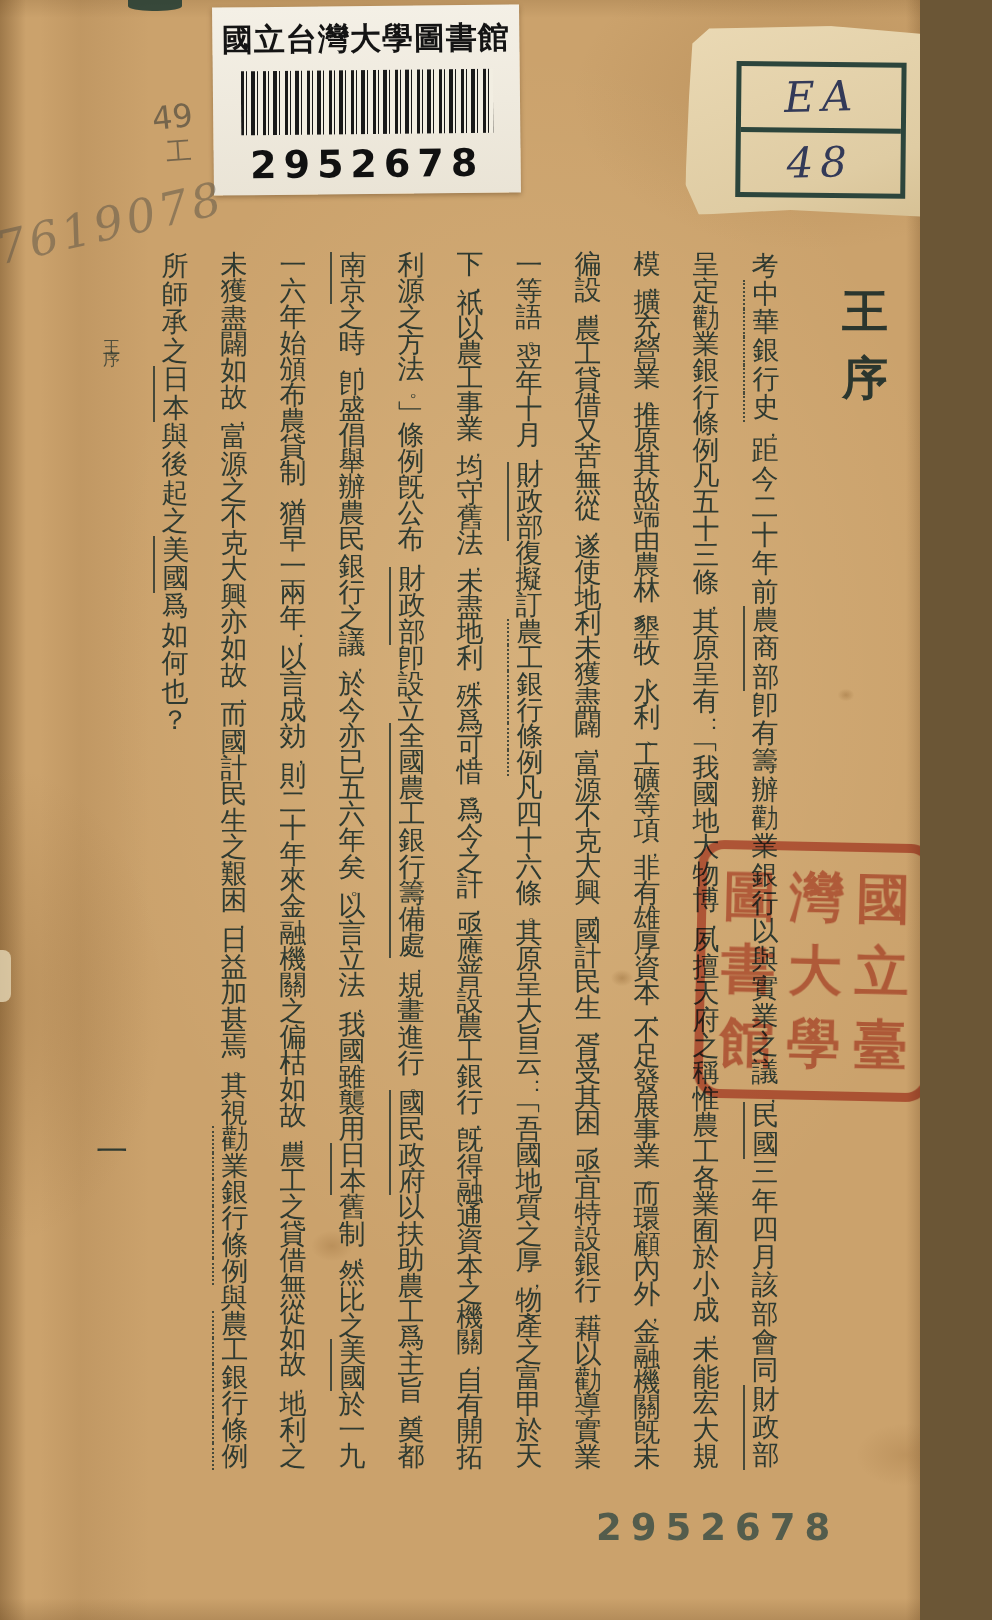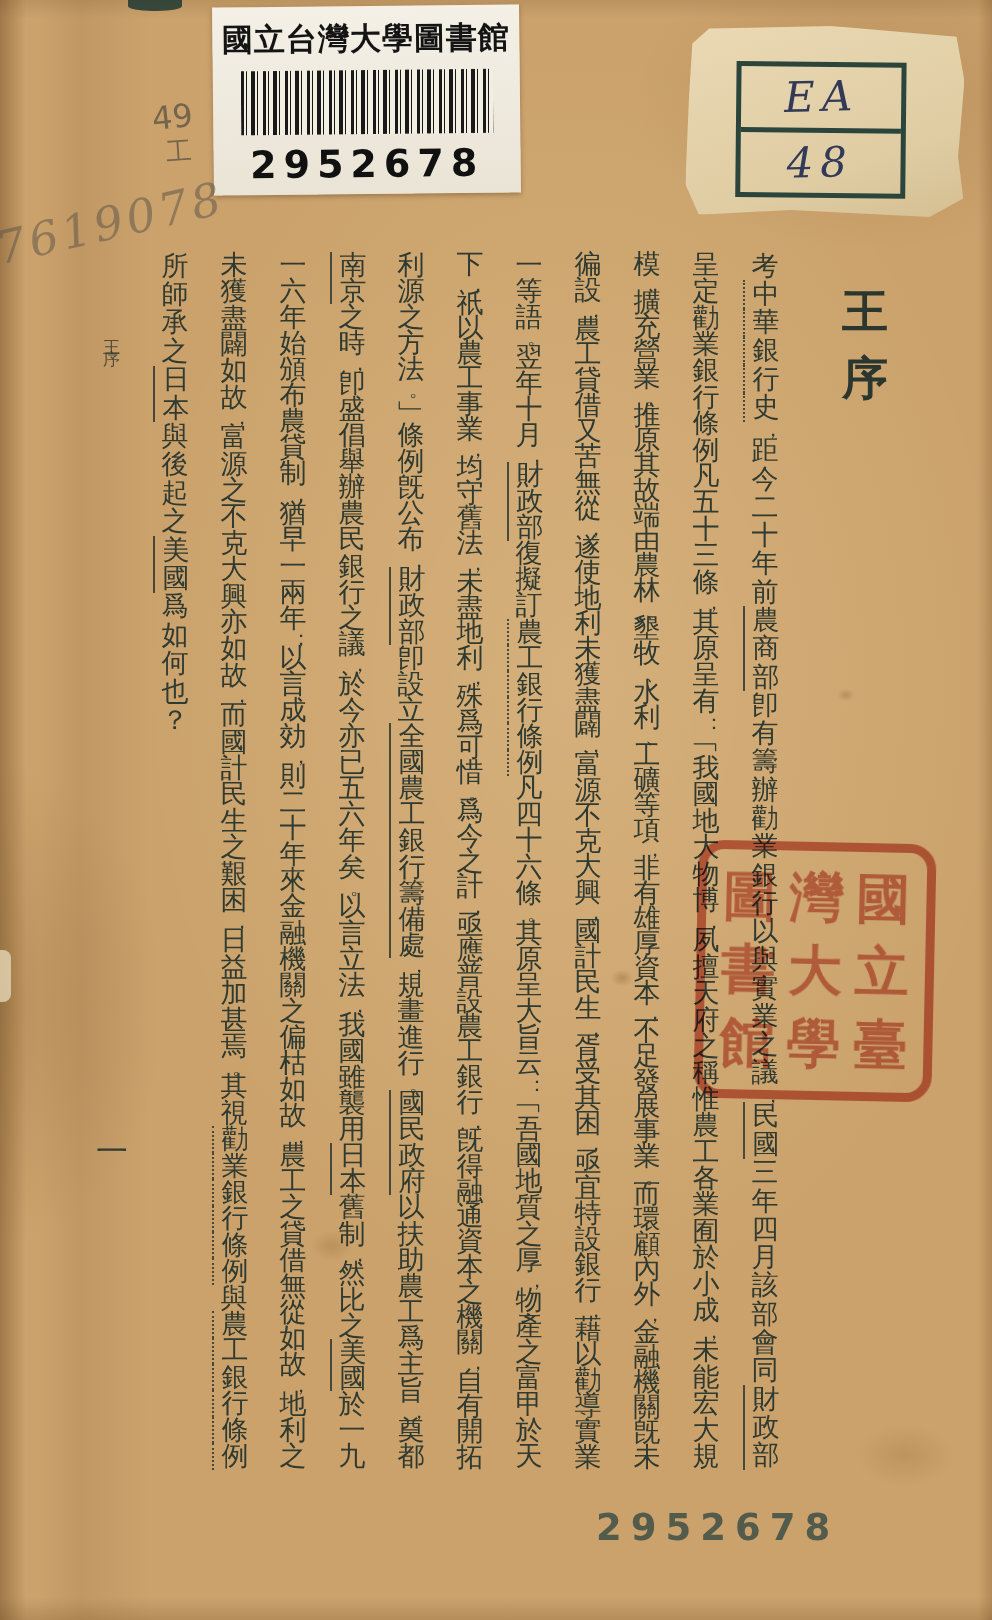--- a/index.html
+++ b/index.html
@@ -1,17 +1,17 @@
 <!DOCTYPE html>
 <html><head>
 <meta charset="utf-8">
 <style>
   html,body{margin:0;padding:0;background:#6b5636;}
   .page{
-    position:relative;width:992px;height:1620px;overflow:hidden;
+    position:relative;width:920px;height:1620px;overflow:hidden;
     background:
       radial-gradient(620px 900px at 58% 42%, rgba(255,232,185,0.20), rgba(255,232,185,0) 70%),
       radial-gradient(16px 12px at 622px 978px, rgba(118,72,22,0.35), rgba(118,72,22,0) 70%),
       radial-gradient(12px 9px at 846px 695px, rgba(118,72,22,0.30), rgba(118,72,22,0) 70%),
       radial-gradient(30px 22px at 332px 1246px, rgba(118,72,22,0.20), rgba(118,72,22,0) 70%),
       radial-gradient(70px 45px at 905px 1455px, rgba(118,72,22,0.16), rgba(118,72,22,0) 70%),
       radial-gradient(340px 220px at 88% 6%, rgba(110,70,25,0.16), rgba(110,70,25,0) 70%),
       radial-gradient(220px 320px at 0% 62%, rgba(110,70,25,0.18), rgba(110,70,25,0) 75%),
       linear-gradient(90deg, rgba(86,54,18,0.38), rgba(86,54,18,0) 26px),
       linear-gradient(270deg, rgba(86,54,18,0.22), rgba(86,54,18,0) 14px),

